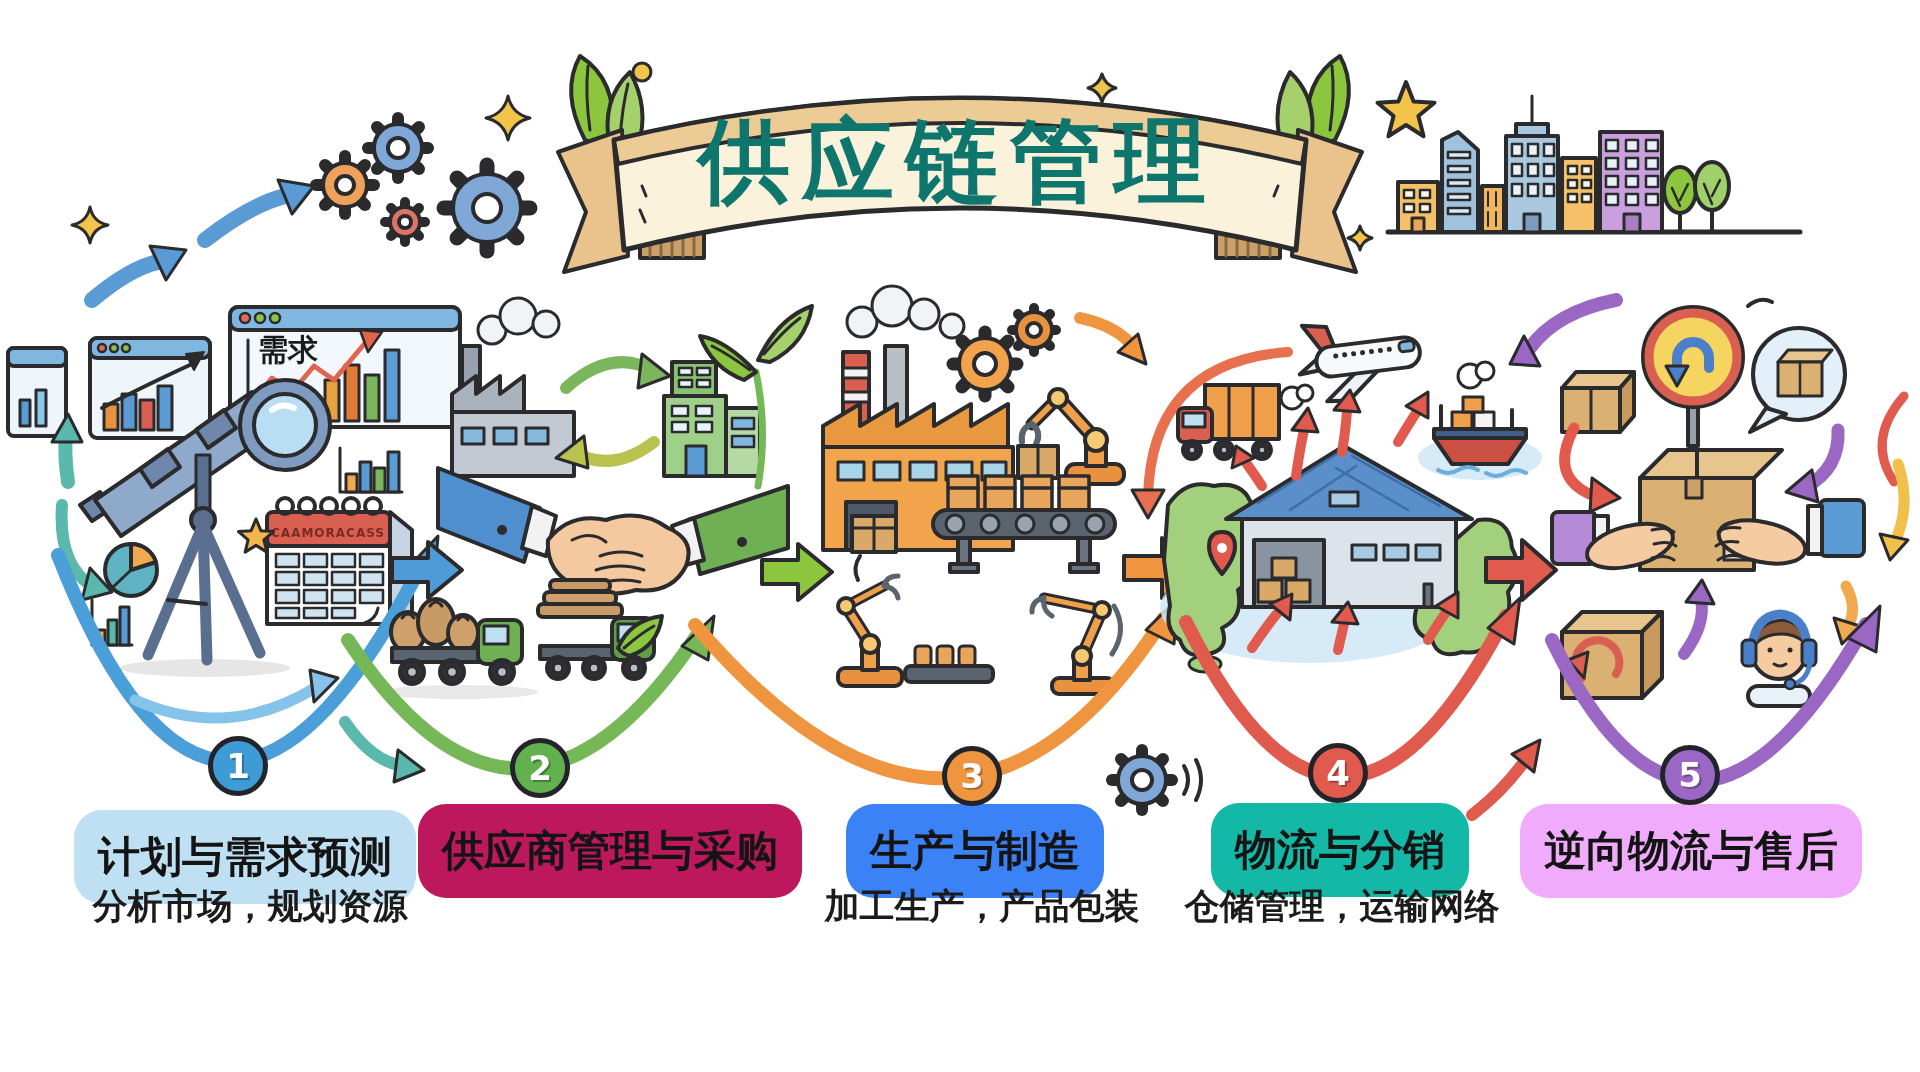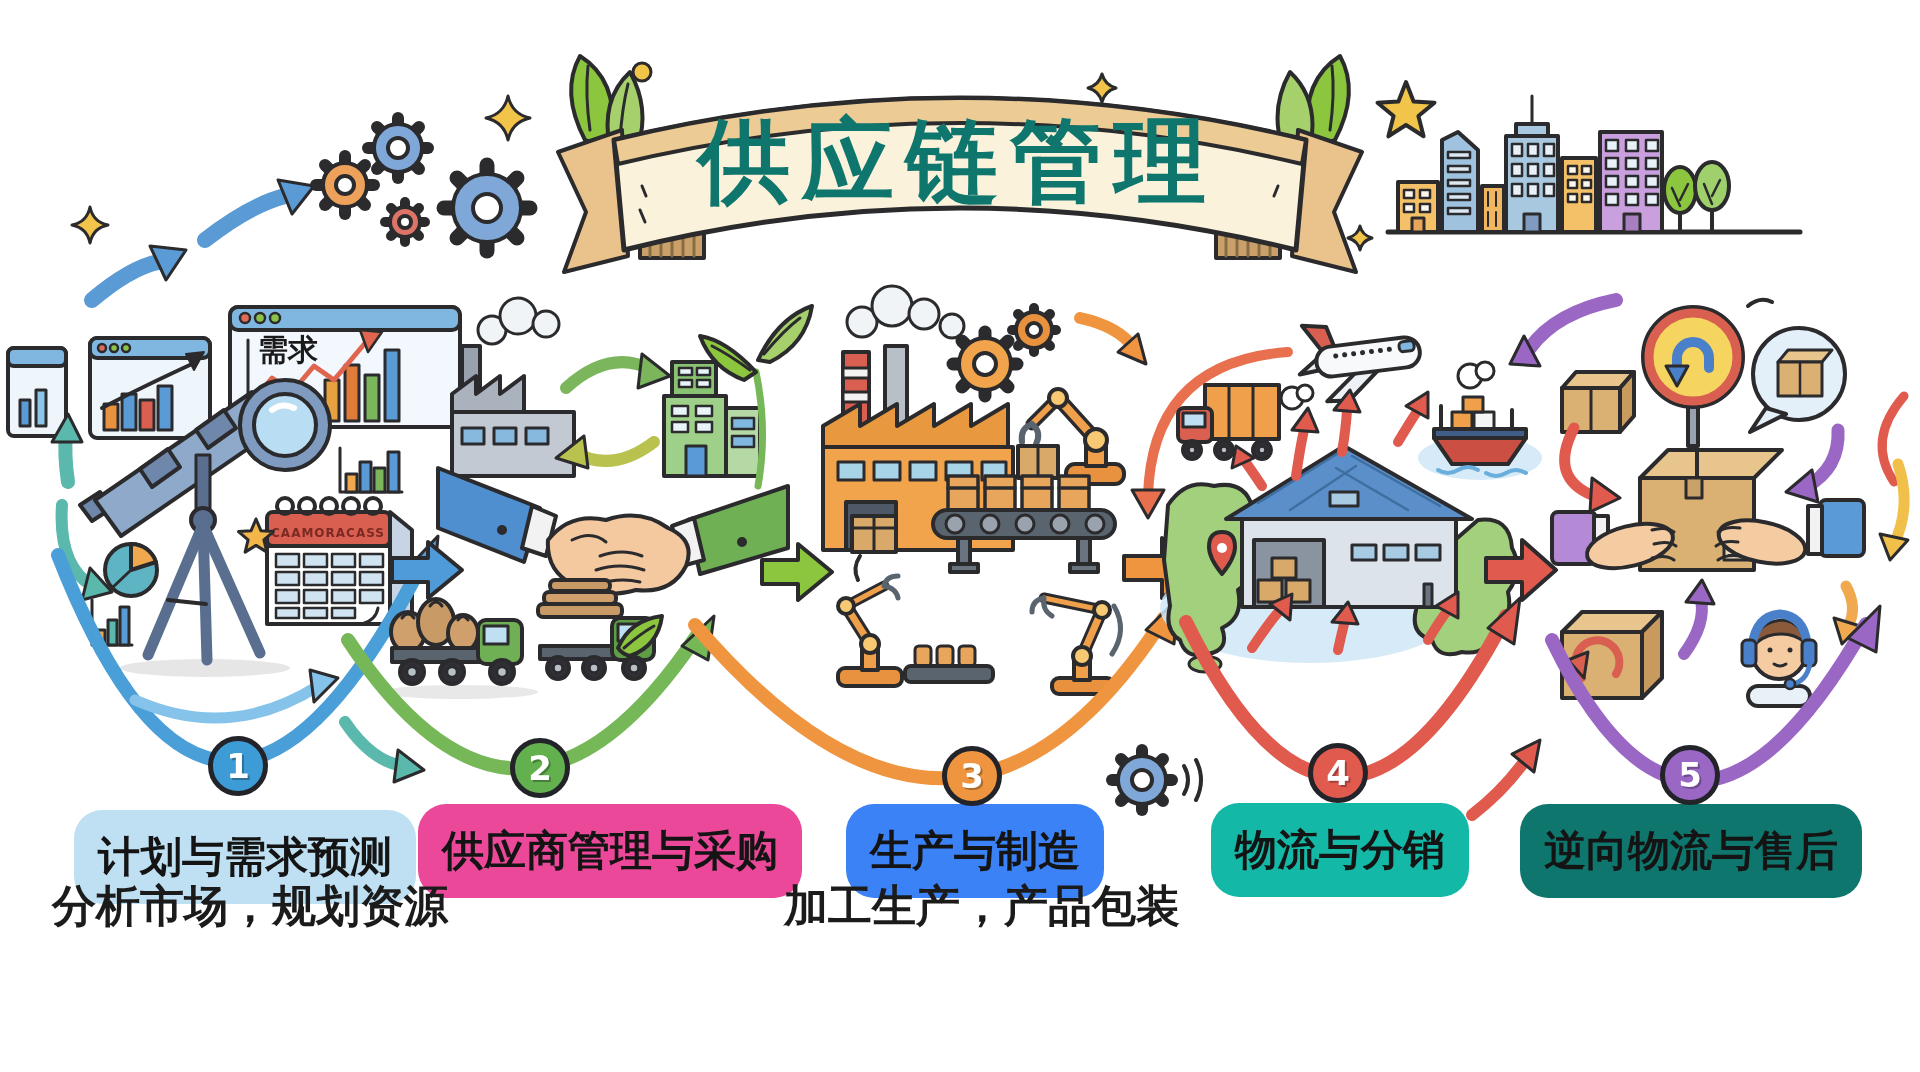--- a/index.html
+++ b/index.html
@@ -12,24 +12,24 @@
          border:5px solid #23232a;box-sizing:border-box;display:flex;
          align-items:center;justify-content:center;color:#fff;font-size:34px;
          font-weight:bold;transform:translate(-50%,-50%);
          text-shadow:2px 2px 0 rgba(0,0,0,.28);z-index:6;}
   .b1{background:#3d9bd6}.b2{background:#62b14e}.b3{background:#f0953f}
   .b4{background:#e05a4e}.b5{background:#9a67c5}
 
   .stage-title{position:absolute;transform:translate(-50%,-50%);font-size:42px;
          font-weight:900;color:#141414;padding:19px 24px;border-radius:28px;
          white-space:nowrap;z-index:5;}
-  .h1{background:#bfe0f2}.h2{background:#ec4899}.h3{background:#3b82f6}
-  .h4{background:#14b8a6}.h5{background:#0f766e}
-
-  .stage-sub{position:absolute;transform:translate(-50%,-50%);font-size:44px;
+  .h1{background:#bfe0f2}.h2{background:#be185d}.h3{background:#3b82f6}
+  .h4{background:#14b8a6}.h5{background:#f0abfc}
+
+  .stage-sub{position:absolute;transform:translate(-50%,-50%);font-size:35px;
          font-weight:700;color:#1b1b1b;white-space:nowrap;z-index:5;}
 
   .banner-title{position:absolute;left:958px;top:162px;transform:translate(-50%,-50%);
          font-size:92px;font-weight:900;color:#0f766e;letter-spacing:12px;
          white-space:nowrap;z-index:5;}
 </style>
 </head>
 <body>
 
 <div class="canvas">
@@ -783,14 +783,15 @@
 <div class="badge b5" style="left:1690px;top:775px">5</div>
 
 <div class="stage-title h1" style="left:245px;top:857px">计划与需求预测</div>
 <div class="stage-title h2" style="left:610px;top:851px">供应商管理与采购</div>
 <div class="stage-title h3" style="left:975px;top:851px">生产与制造</div>
 <div class="stage-title h4" style="left:1340px;top:850px">物流与分销</div>
 <div class="stage-title h5" style="left:1691px;top:851px">逆向物流与售后</div>
 
 <div class="stage-sub" style="left:250px;top:906px">分析市场，规划资源</div>
 <div class="stage-sub" style="left:982px;top:906px">加工生产，产品包装</div>
+<div class="stage-sub" style="left:1342px;top:906px">仓储管理，运输网络</div>
 
 </div>
 
 </body></html>

